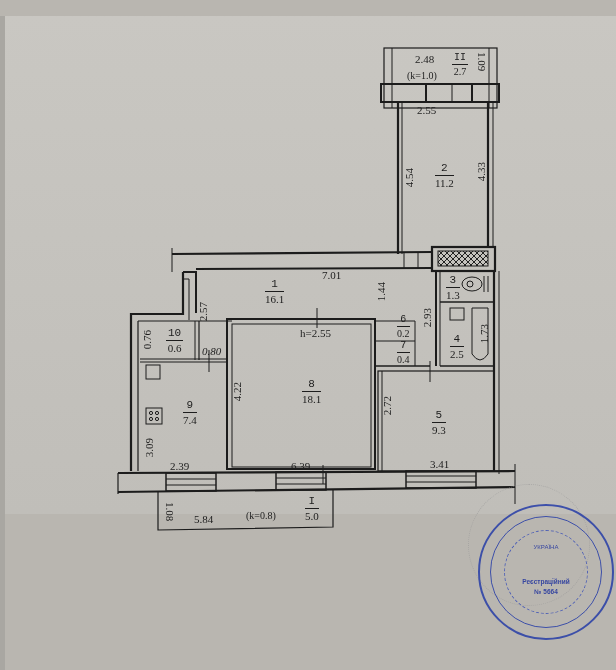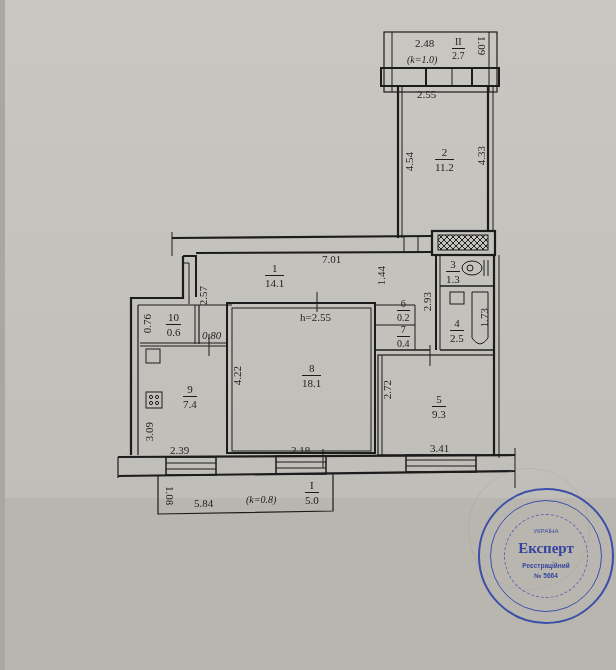--- a/index.html
+++ b/index.html
@@ -1,27 +1,27 @@
 <!DOCTYPE html>
 <html><head>
 <meta charset="utf-8">
 <style>
   html, body { margin:0; padding:0; }
   body { width:616px; height:670px; overflow:hidden; background:#b9b6b0; font-family:"Liberation Serif", serif; }
-  #sheet { position:absolute; left:0; top:0; width:616px; height:498px;
+  #sheet { position:absolute; left:0; top:16px; width:616px; height:498px;
     background: linear-gradient(180deg,#c9c7c2 0%,#c4c2bd 55%,#c0beb9 100%); }
   #sheet:before { content:""; position:absolute; left:0; top:0; width:5px; height:670px; background:#a9a7a2; }
   svg { position:absolute; left:0; top:0; }
   .lbl { position:absolute; font-size:11px; color:#1d1d1d; line-height:1; white-space:nowrap; }
   .vert { transform:rotate(-90deg); transform-origin:center center; }
   .vert-cw { transform:rotate(90deg); transform-origin:center center; }
   .room { position:absolute; text-align:center; font-size:11px; color:#1d1d1d; line-height:1.1; }
-  .room .num { display:block; border-bottom:1px solid #1d1d1d; padding:0 2px 1px; }
+  .room .num { display:block; border-bottom:1px solid #1d1d1d; padding:0 2px 1px;font-family:Liberation Mono, monospace; }
   .room .area { display:block; padding-top:1px; }
-  .ital { font-style:italic; }
+  .ital { }
   #stamp { position:absolute; left:478px; top:488px; width:136px; height:136px; border-radius:50%;
     border:2px solid #2f44a8; box-sizing:border-box; opacity:.9; }
   #stamp .ring2 { position:absolute; left:10px; top:10px; right:10px; bottom:10px; border-radius:50%; border:1px solid #2f44a8; }
   #stamp .ring3 { position:absolute; left:24px; top:24px; right:24px; bottom:24px; border-radius:50%; border:1px dashed #4256b6; }
   #stamp .title { position:absolute; left:0; width:100%; top:50px; text-align:center; font-size:15px; color:#27399e; font-weight:bold; }
   #stamp .sub { position:absolute; left:0; width:100%; top:72px; text-align:center; font-size:6.5px; color:#27399e; font-family:"Liberation Sans", sans-serif; font-weight:bold; }
   #stamp .reg { position:absolute; left:0; width:100%; top:82px; text-align:center; font-size:6.5px; color:#27399e; font-family:"Liberation Sans", sans-serif; font-weight:bold; }
   #stamp .country { position:absolute; left:0; width:100%; top:38px; text-align:center; font-size:6px; color:#27399e; font-family:"Liberation Sans", sans-serif; }
   #stamp-ghost { position:absolute; left:468px; top:468px; width:120px; height:120px; border-radius:50%; border:1px dotted #9b9a9a; opacity:.6; }
 </style>
@@ -140,21 +140,21 @@
 
   <span class="lbl vert" style="left:400px;top:156px;">4.54</span>
   <div class="room" style="left:435px;top:146px;">
     <span class="num">2</span>
     <span class="area">11.2</span>
   </div>
   <span class="lbl vert" style="left:472px;top:150px;">4.33</span>
 
   <div class="room" style="left:265px;top:262px;">
     <span class="num">1</span>
-    <span class="area">14.1</span>
+    <span class="area">16.1</span>
   </div>
   <span class="lbl" style="left:322px;top:254px;">7.01</span>
   <span class="lbl vert" style="left:372px;top:270px;">1.44</span>
   <span class="lbl vert" style="left:194px;top:290px;">2.57</span>
   <span class="lbl" style="left:268px;top:312px;margin-left:32px;">h=2.55</span>
 
   <div class="room" style="left:446px;top:258px;">
     <span class="num">3</span>
     <span class="area">1.3</span>
   </div>
@@ -186,21 +186,21 @@
     <span class="area">7.4</span>
   </div>
   <span class="lbl vert" style="left:140px;top:426px;">3.09</span>
   <span class="lbl" style="left:170px;top:445px;">2.39</span>
 
   <span class="lbl vert" style="left:228px;top:370px;">4.22</span>
   <div class="room" style="left:302px;top:362px;">
     <span class="num">8</span>
     <span class="area">18.1</span>
   </div>
-  <span class="lbl" style="left:291px;top:445px;">2.18</span>
+  <span class="lbl" style="left:291px;top:445px;">6.39</span>
 
   <span class="lbl vert" style="left:378px;top:384px;">2.72</span>
   <div class="room" style="left:432px;top:393px;">
     <span class="num">5</span>
     <span class="area">9.3</span>
   </div>
   <span class="lbl" style="left:430px;top:443px;">3.41</span>
 
   <span class="lbl vert-cw" style="left:160px;top:490px;">1.08</span>
   <span class="lbl" style="left:194px;top:498px;text-align:right;">5.84</span>
@@ -208,17 +208,16 @@
   <div class="room" style="left:305px;top:479px;">
     <span class="num">I</span>
     <span class="area">5.0</span>
   </div>
 
   <div id="stamp-ghost"></div>
   <div id="stamp">
     <div class="ring2"></div>
     <div class="ring3"></div>
     <div class="country">УКРАЇНА</div>
-    <div class="title">Експерт</div>
     <div class="sub">Реєстраційний</div>
     <div class="reg">№ 5664</div>
   </div>
 </div>
 
 </body></html>

